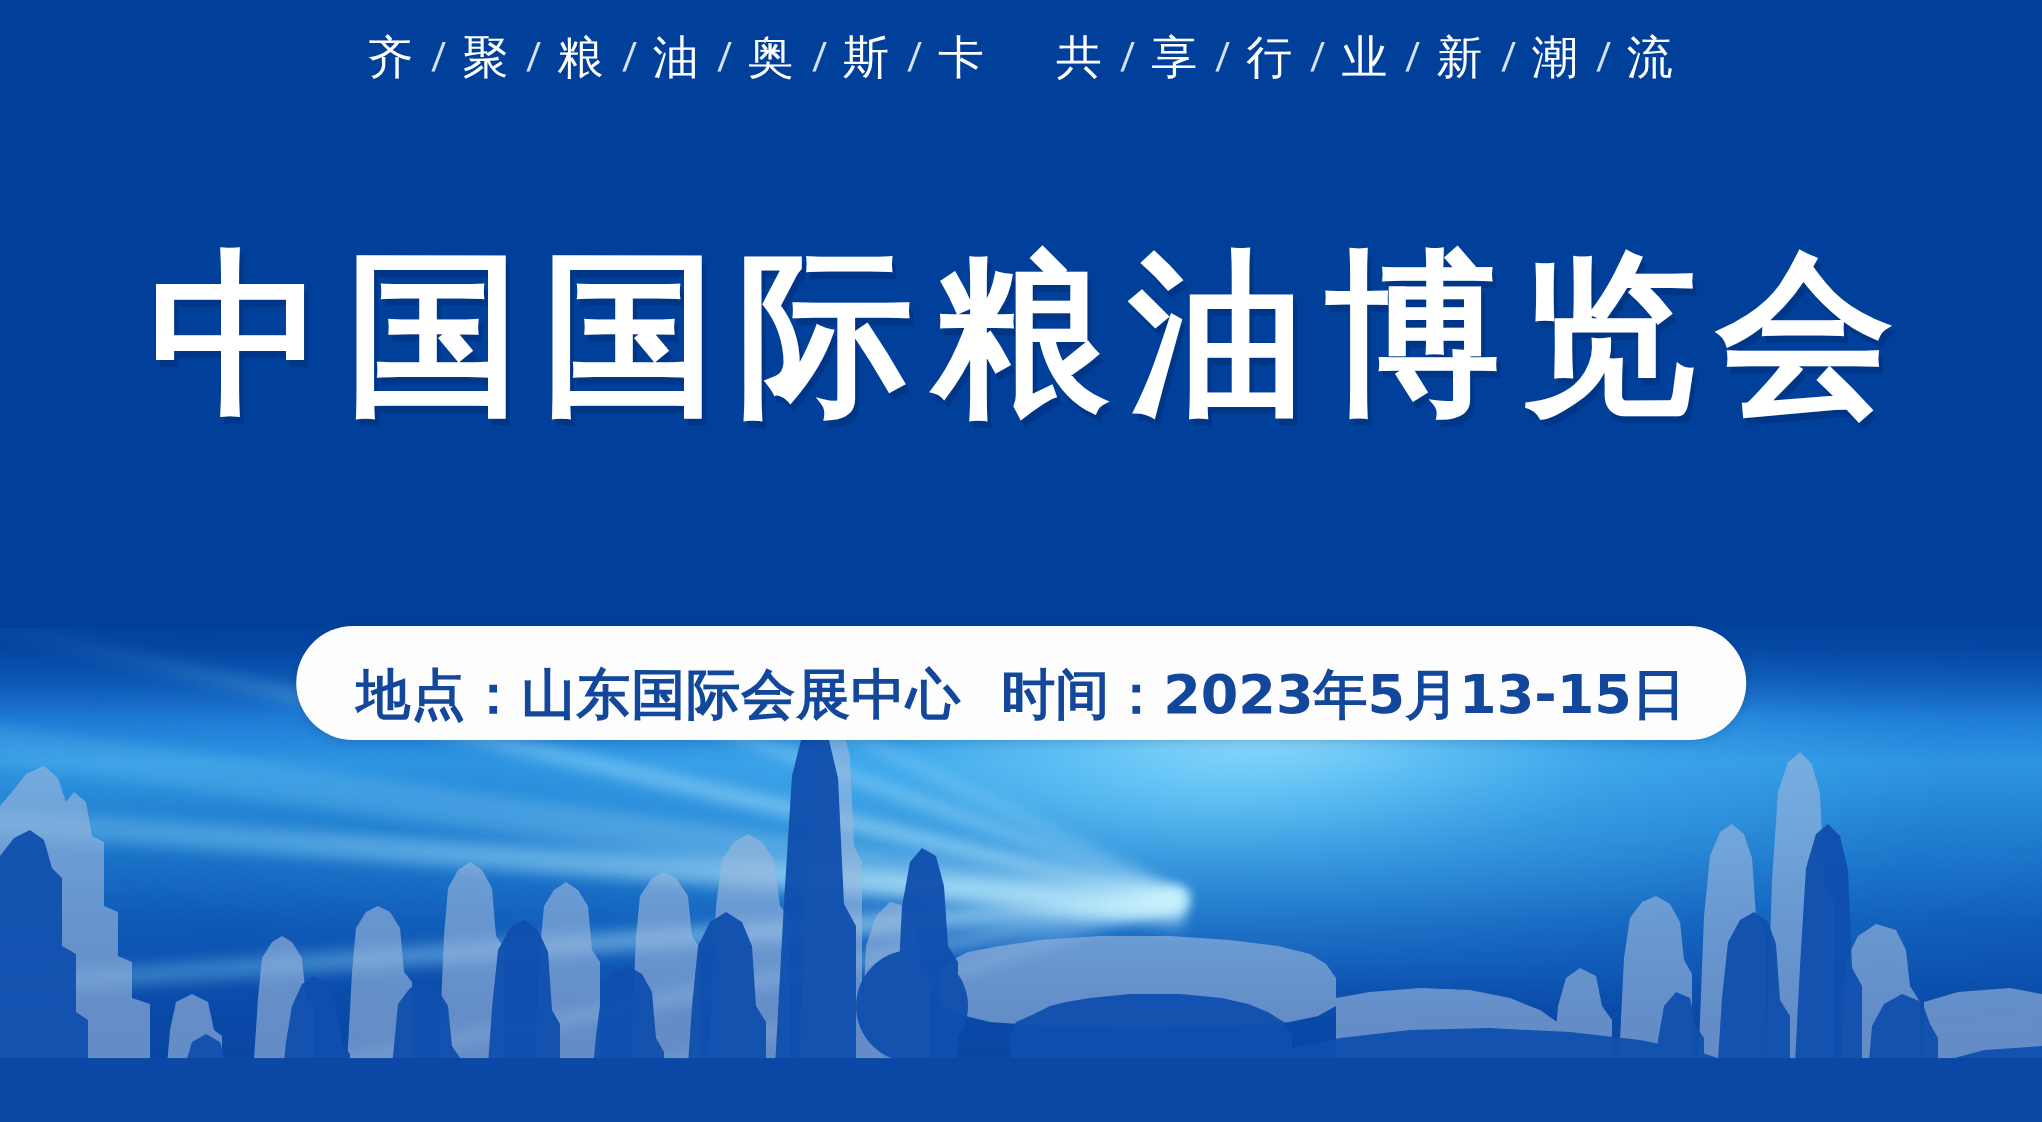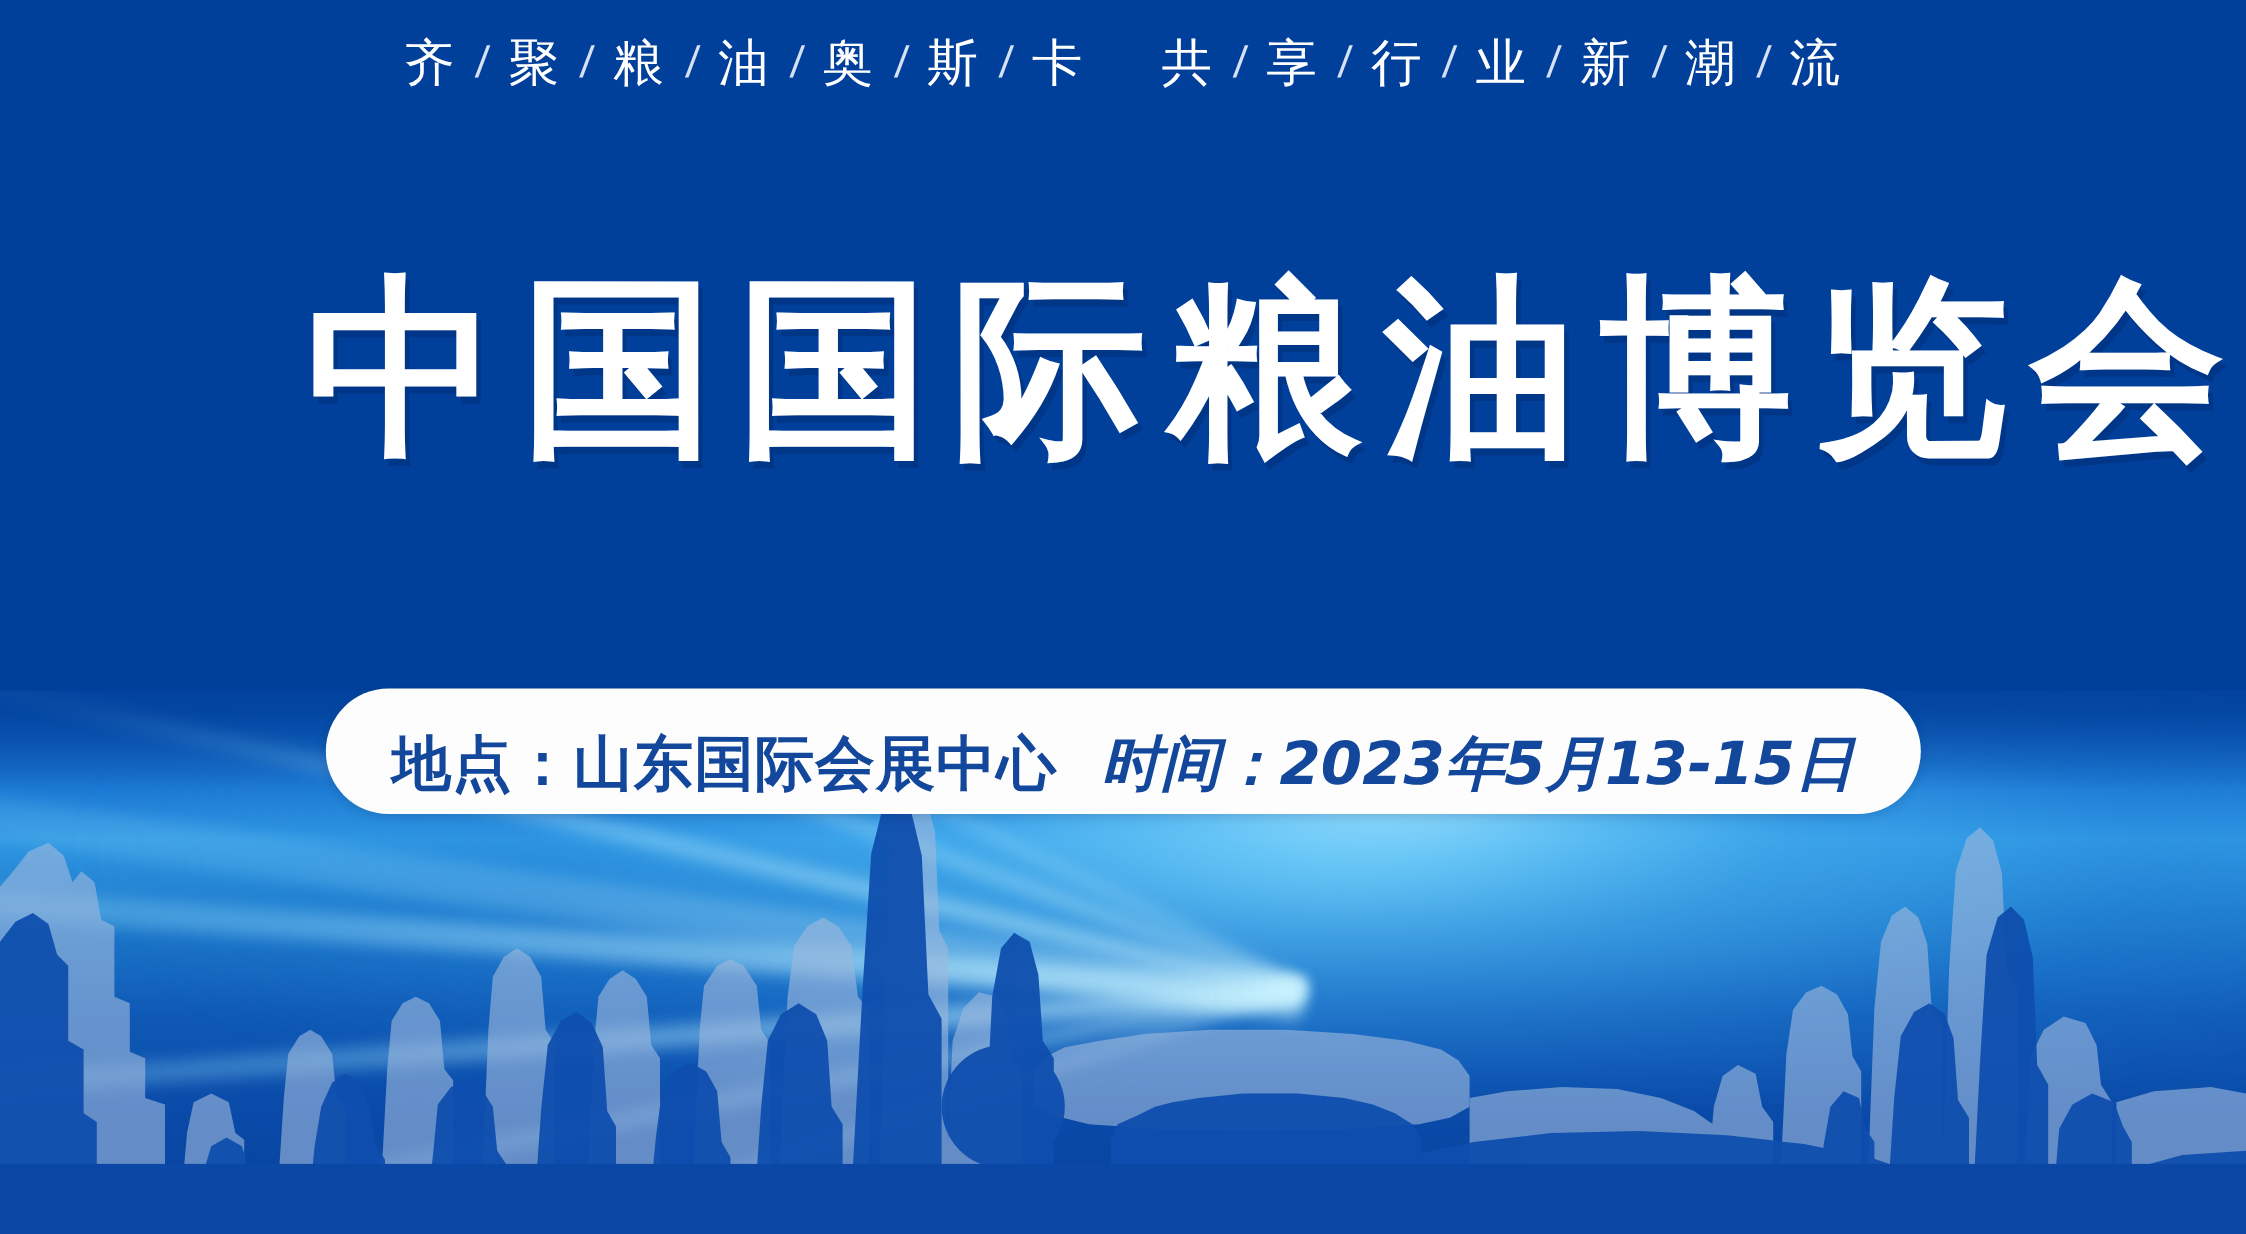--- a/index.html
+++ b/index.html
@@ -117,21 +117,21 @@
     font-weight:200;
     margin:0 18px;
     transform:skewX(-6deg);
     opacity:.92;
   }
 
   
   .title{
     position:absolute;
     left:0; right:0; top:246px;
-    text-align:right;
+    text-align:center;
     color:#ffffff;
     font-size:176px;
     line-height:1;
     font-weight:700;
     letter-spacing:20px;
     text-indent:20px;
     white-space:nowrap;
     font-family:"DejaVu Serif","Liberation Serif",serif;
     text-shadow:4px 7px 0 rgba(0,42,110,.45);
   }
@@ -155,21 +155,21 @@
   .pill span{
     color:#12479b;
     font-size:54px;
     font-weight:700;
     line-height:1;
     white-space:nowrap;
     font-family:"DejaVu Sans","Liberation Sans",sans-serif;
     margin-top:24px;
   }
   .pill .venue{letter-spacing:1px;}
-  .pill .date{letter-spacing:0px;font-style:italic;}
+  .pill .date{letter-spacing:0px;}
 </style>
 </head>
 <body>
 
 <div class="banner">
 
   <div class="bg-base"></div>
   <div class="glow-horizon"></div>
   <div class="glow-core"></div>
 

